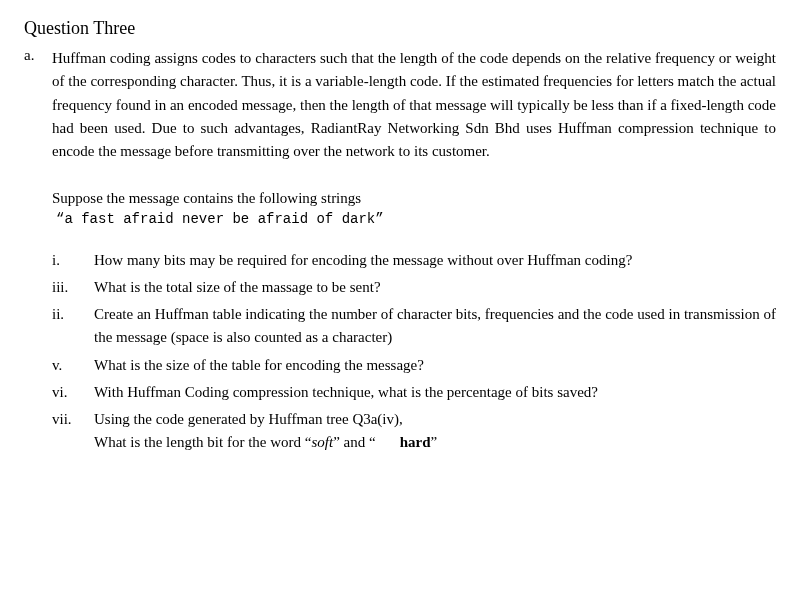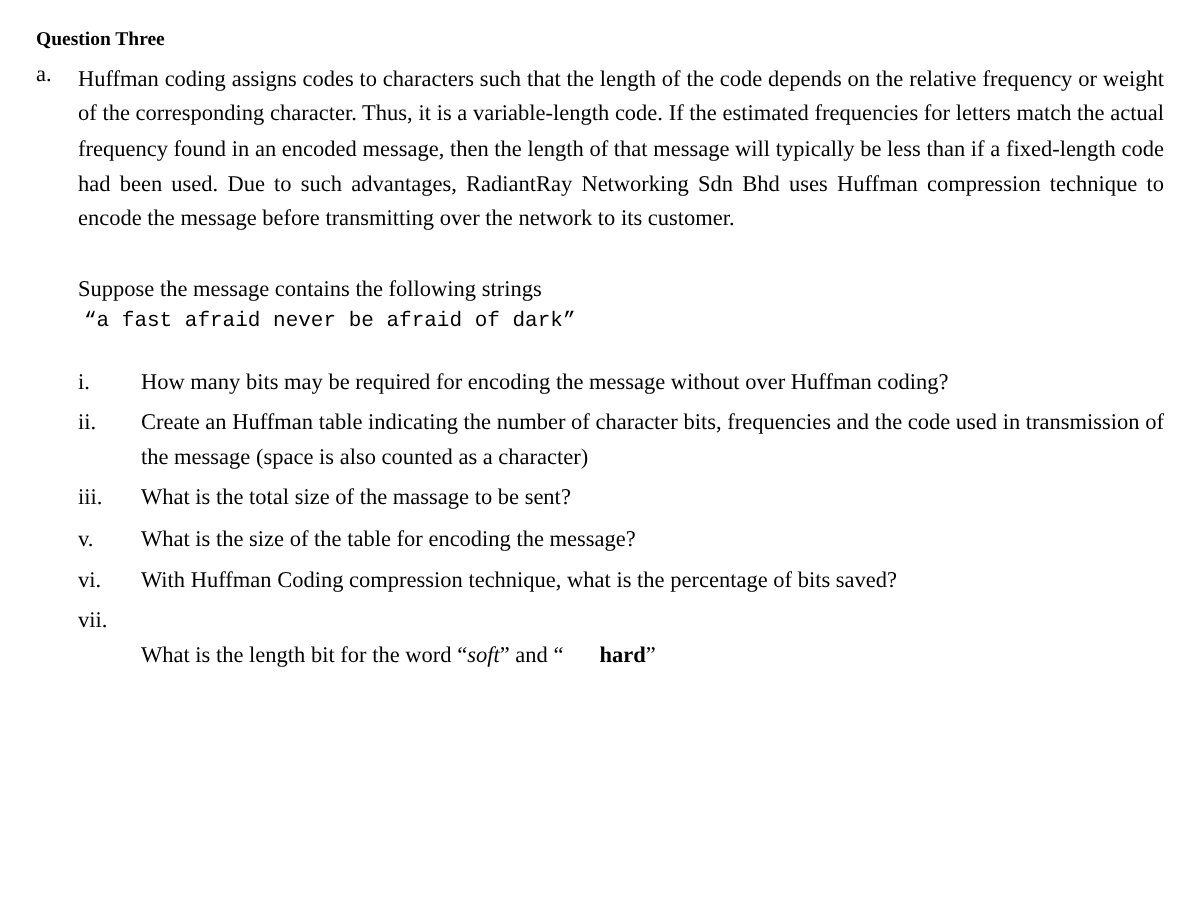--- a/index.html
+++ b/index.html
@@ -12,22 +12,22 @@
       background: #ffffff;
       font-family: 'Times New Roman', Times, serif;
       font-size: 15px;
       color: #000000;
       width: 800px;
       min-height: 612px;
       padding: 18px 24px 18px 24px;
     }
 
     .question-title {
-      font-weight: bold;
-      font-size: 13px;
+      font-weight: normal;
+      font-size: 18px;
       margin-bottom: 8px;
     }
 
     .question-body {
       display: flex;
       gap: 0;
       margin-bottom: 10px;
     }
 
     .part-label {
@@ -106,40 +106,40 @@
 </div>
 
 <div class="subquestions">
 
   <div class="subq-item">
     <span class="subq-label">i.</span>
     <span class="subq-text">How many bits may be required for encoding the message without over Huffman coding?</span>
   </div>
 
   <div class="subq-item">
-    <span class="subq-label">ii.</span>
-    <span class="subq-text">Create an Huffman table indicating  the number of character bits, frequencies and the code used in transmission of the message (space is also counted as a character)</span>
+    <span class="subq-label">iii.</span>
+    <span class="subq-text">What is the total size of the massage to be sent?</span>
   </div>
 
   <div class="subq-item">
-    <span class="subq-label">iii.</span>
-    <span class="subq-text">What is the total size of the massage to be sent?</span>
+    <span class="subq-label">ii.</span>
+    <span class="subq-text">Create an Huffman table indicating  the number of character bits, frequencies and the code used in transmission of the message (space is also counted as a character)</span>
   </div>
 
 
   <div class="subq-item">
     <span class="subq-label">v.</span>
     <span class="subq-text">What is the size of the table for encoding the message?</span>
   </div>
 
   <div class="subq-item">
     <span class="subq-label">vi.</span>
     <span class="subq-text">With Huffman Coding compression technique, what is the percentage of bits saved?</span>
   </div>
 
   <div class="subq-item">
     <span class="subq-label">vii.</span>
     <span class="subq-text">
-      <br>
+      <span>Using the code generated by Huffman tree Q3a(iv),</span><br>
       <span>What is the length bit for the word “</span><span class="italic-word">soft</span><span>” and “</span><span class="bold-word">hard</span><span>”</span>
     </span>
   </div>
 </div>
 
 </body></html>

